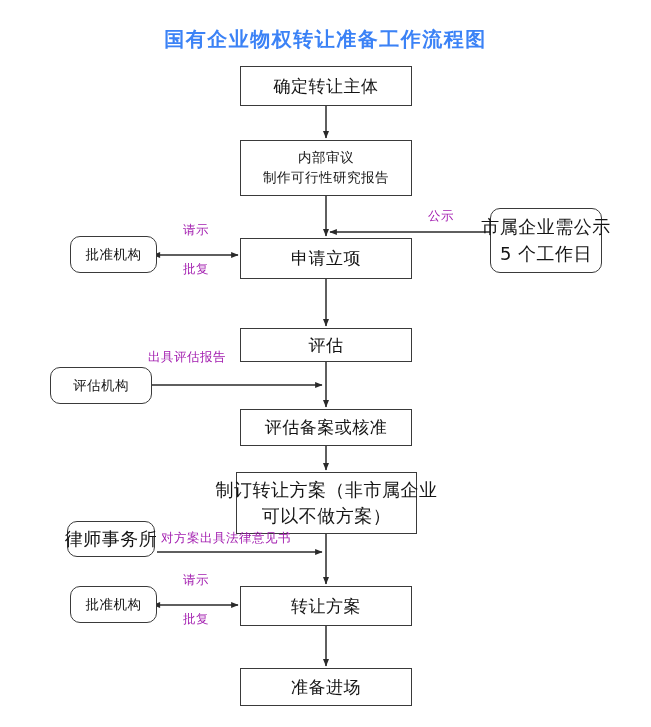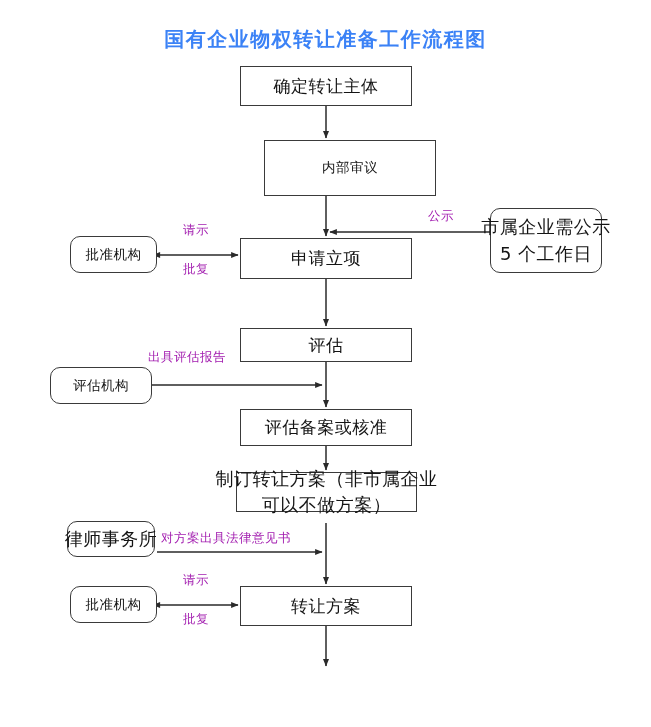--- a/index.html
+++ b/index.html
@@ -111,22 +111,23 @@
       <line x1="159" y1="605" x2="238" y2="605" marker-end="url(#ah)" marker-start="url(#ah-start)"></line>
 
       <line x1="326" y1="626" x2="326" y2="666" marker-end="url(#ah)"></line>
     </g>
   </svg>
 
   <div class="node" style="left:240px; top:66px; width:172px; height:40px;">
     <span class="line fs15">确定转让主体</span>
   </div>
 
-  <div class="node" style="left:240px; top:140px; width:172px; height:56px;margin-left:24px;">
+  <div class="node" style="left:240px; top:140px; width:172px; height:56px;">
     <span class="line fs14">内部审议</span>
+    <span class="line fs14">制作可行性研究报告</span>
   </div>
 
   <div class="node" style="left:240px; top:238px; width:172px; height:41px;">
     <span class="line fs15">申请立项</span>
   </div>
 
   <div class="node rounded" style="left:70px; top:236px; width:87px; height:37px;">
     <span class="line fs14">批准机构</span>
   </div>
 
@@ -140,37 +141,40 @@
   </div>
 
   <div class="node rounded" style="left:50px; top:367px; width:102px; height:37px;">
     <span class="line fs14">评估机构</span>
   </div>
 
   <div class="node" style="left:240px; top:409px; width:172px; height:37px;">
     <span class="line fs15">评估备案或核准</span>
   </div>
 
-  <div class="node" style="left:236px; top:472px; width:181px; height:40px;">
+  <div class="node" style="left:236px; top:472px; width:181px; height:62px;">
     <span class="line fs13">制订转让方案（非市属企业</span>
     <span class="line fs13">可以不做方案）</span>
   </div>
 
   <div class="node rounded" style="left:67px; top:521px; width:88px; height:36px;">
     <span class="line fs13">律师事务所</span>
   </div>
 
   <div class="node rounded" style="left:70px; top:586px; width:87px; height:37px;">
     <span class="line fs14">批准机构</span>
   </div>
 
   <div class="node" style="left:240px; top:586px; width:172px; height:40px;">
     <span class="line fs15">转让方案</span>
   </div>
 
+  <div class="node" style="left:240px; top:668px; width:172px; height:38px;">
+    <span class="line fs15">准备进场</span>
+  </div>
 
   <div class="edge-label" style="left:183px; top:222px;">请示</div>
 
   <div class="edge-label" style="left:183px; top:261px;">批复</div>
 
   <div class="edge-label" style="left:428px; top:208px;">公示</div>
 
   <div class="edge-label" style="left:148px; top:349px;">出具评估报告</div>
 
   <div class="edge-label" style="left:161px; top:530px;">对方案出具法律意见书</div>

